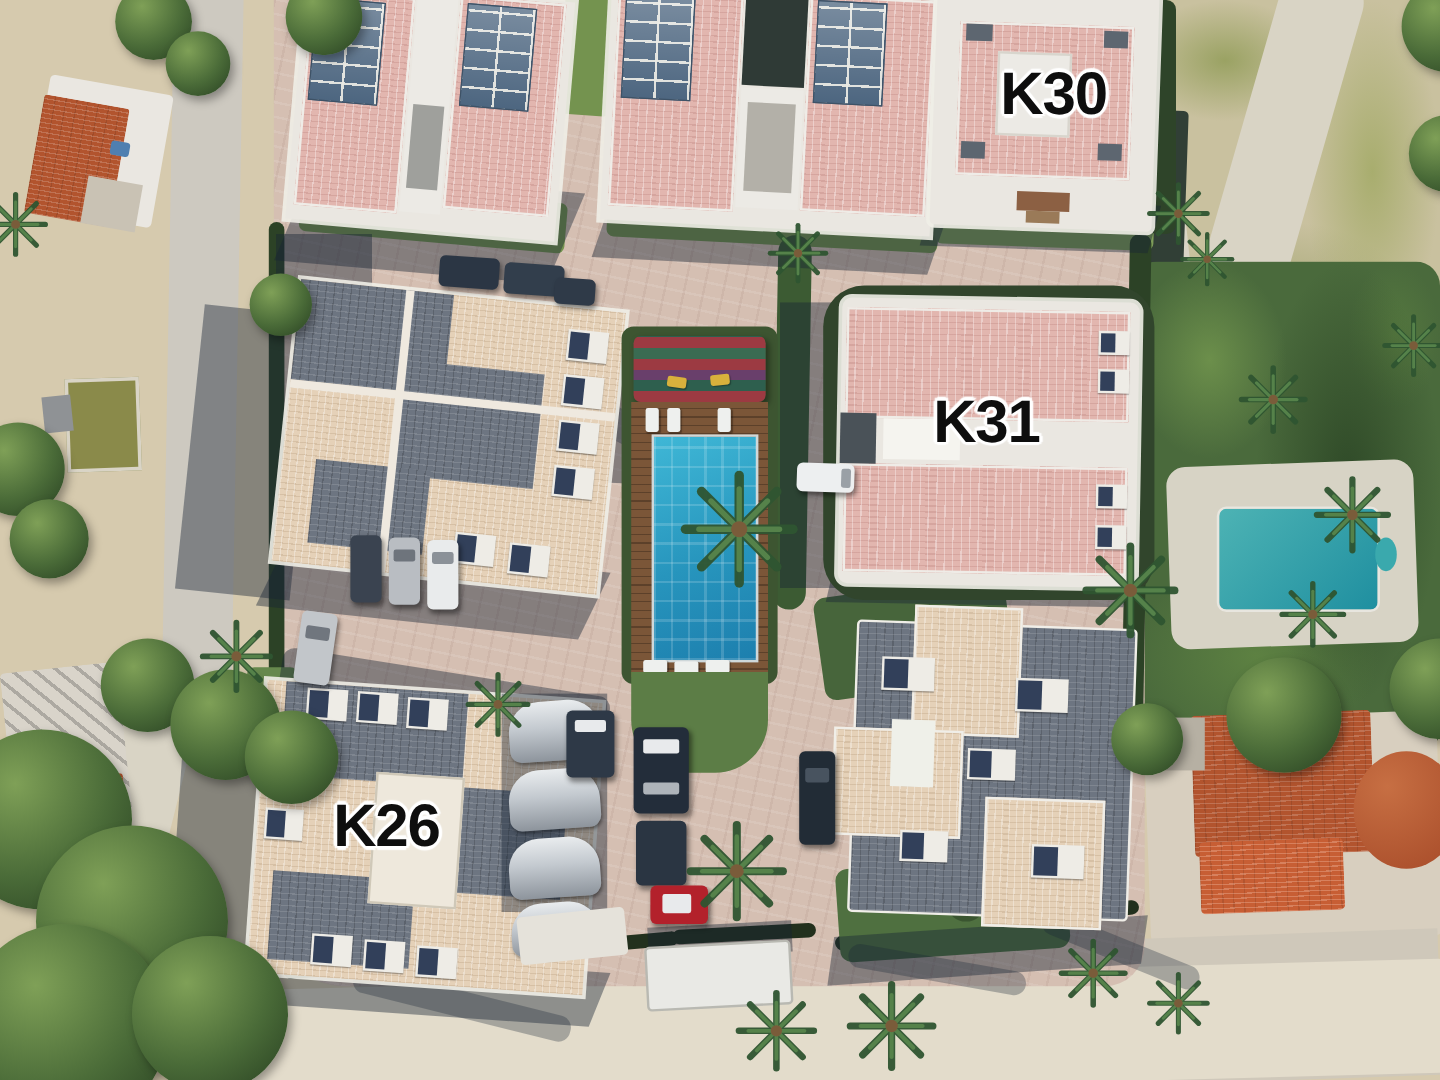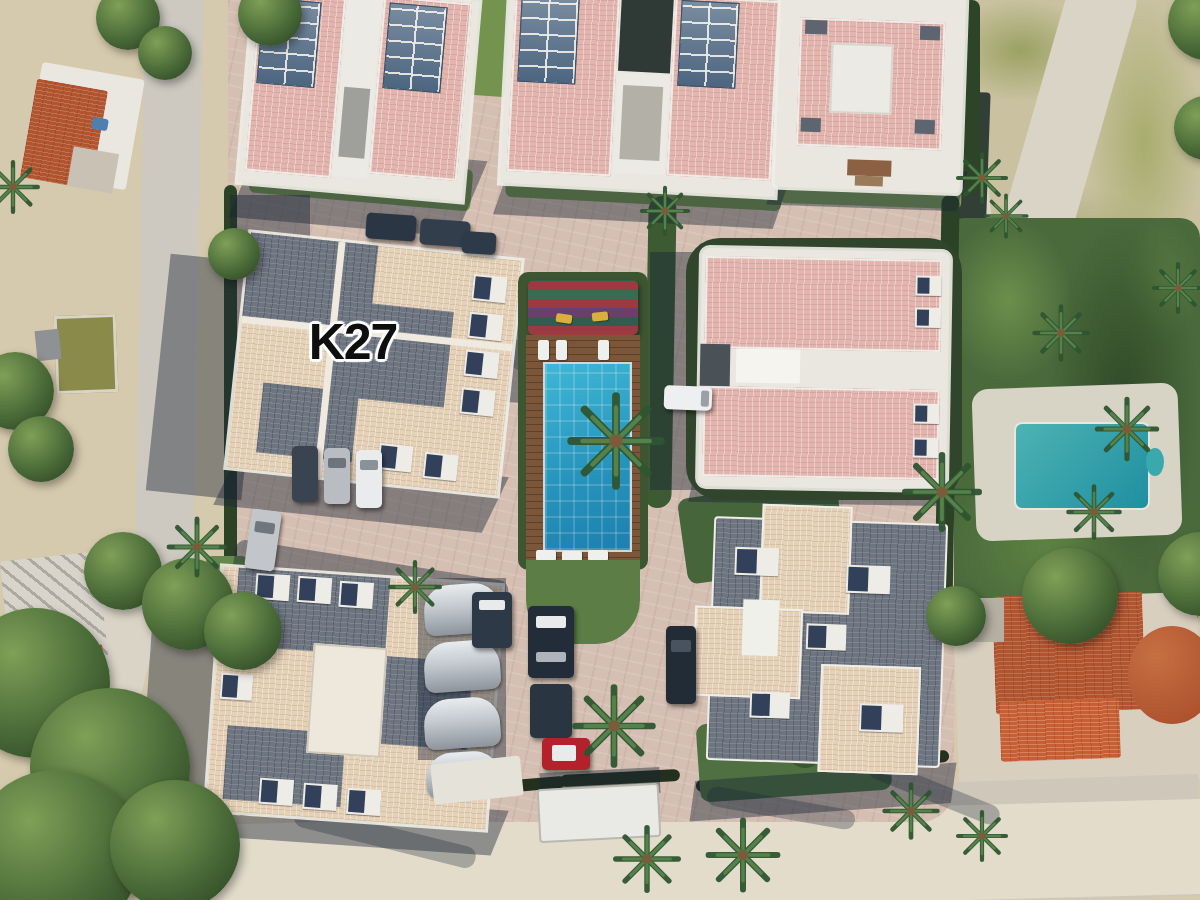--- a/index.html
+++ b/index.html
@@ -432,15 +432,17 @@
   <svg class="el palm" style="left:878px;top:778px;width:66px;height:66px;">
       <use href="#palm-shape"></use>
     </svg>
   <svg class="el palm" style="left:952px;top:806px;width:60px;height:60px;">
       <use href="#palm-shape"></use>
     </svg>
   <svg class="el palm" style="left:-18px;top:156px;width:62px;height:62px;">
       <use href="#palm-shape"></use>
     </svg>
 
-  <div class="blabel" style="left:353px;top:342px;">K27</div>
+  <div class="blabel" style="left:878px;top:78px;">K30</div>
+  <div class="blabel" style="left:822px;top:351px;">K31</div>
+  <div class="blabel" style="left:322px;top:688px;">K26</div>
 
 </div>
 
 </body></html>

